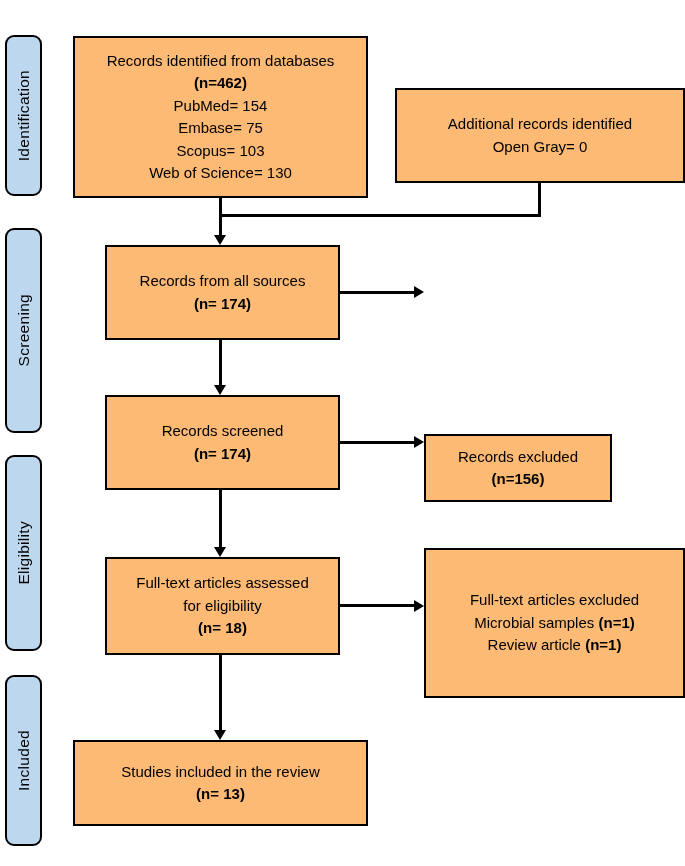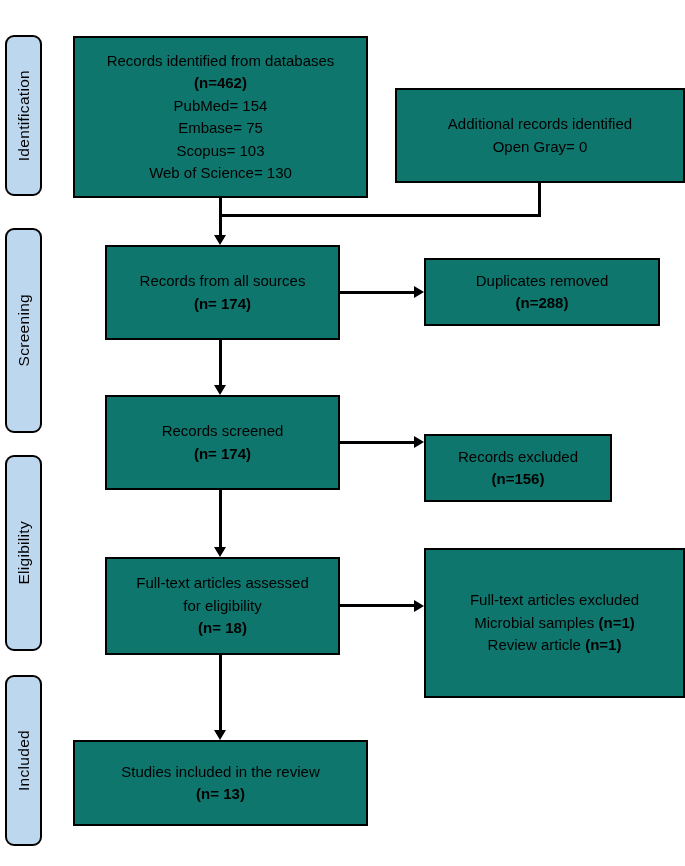--- a/index.html
+++ b/index.html
@@ -35,21 +35,21 @@
   }
   .stage-identification { top: 35px;  height: 161px; }
   .stage-screening      { top: 228px; height: 205px; }
   .stage-eligibility    { top: 455px; height: 196px; }
   .stage-included       { top: 675px; height: 171px; }
 
   
   .node {
     position: absolute;
     border: 2px solid #000;
-    background: #0f766e;
+    background: #fdba74;
     display: flex;
     flex-direction: column;
     align-items: center;
     justify-content: center;
     text-align: center;
     font-size: 15px;
     line-height: 1.5;
     padding: 4px 10px;
   }
   .bold { font-weight: 700; }
@@ -136,24 +136,20 @@
   <div class="node box-additional">
     <div>Additional records identified</div>
     <div>Open Gray= 0</div>
   </div>
 
   <div class="node box-all-sources">
     <div>Records from all sources</div>
     <div class="bold">(n= 174)</div>
   </div>
 
-  <div class="node box-duplicates">
-    <div>Duplicates removed</div>
-    <div class="bold">(n=288)</div>
-  </div>
 
   <div class="node box-screened">
     <div>Records screened</div>
     <div class="bold">(n= 174)</div>
   </div>
 
   <div class="node box-records-excluded">
     <div>
       <span>Records excluded</span>
       <span class="bold">(n=156)</span>

